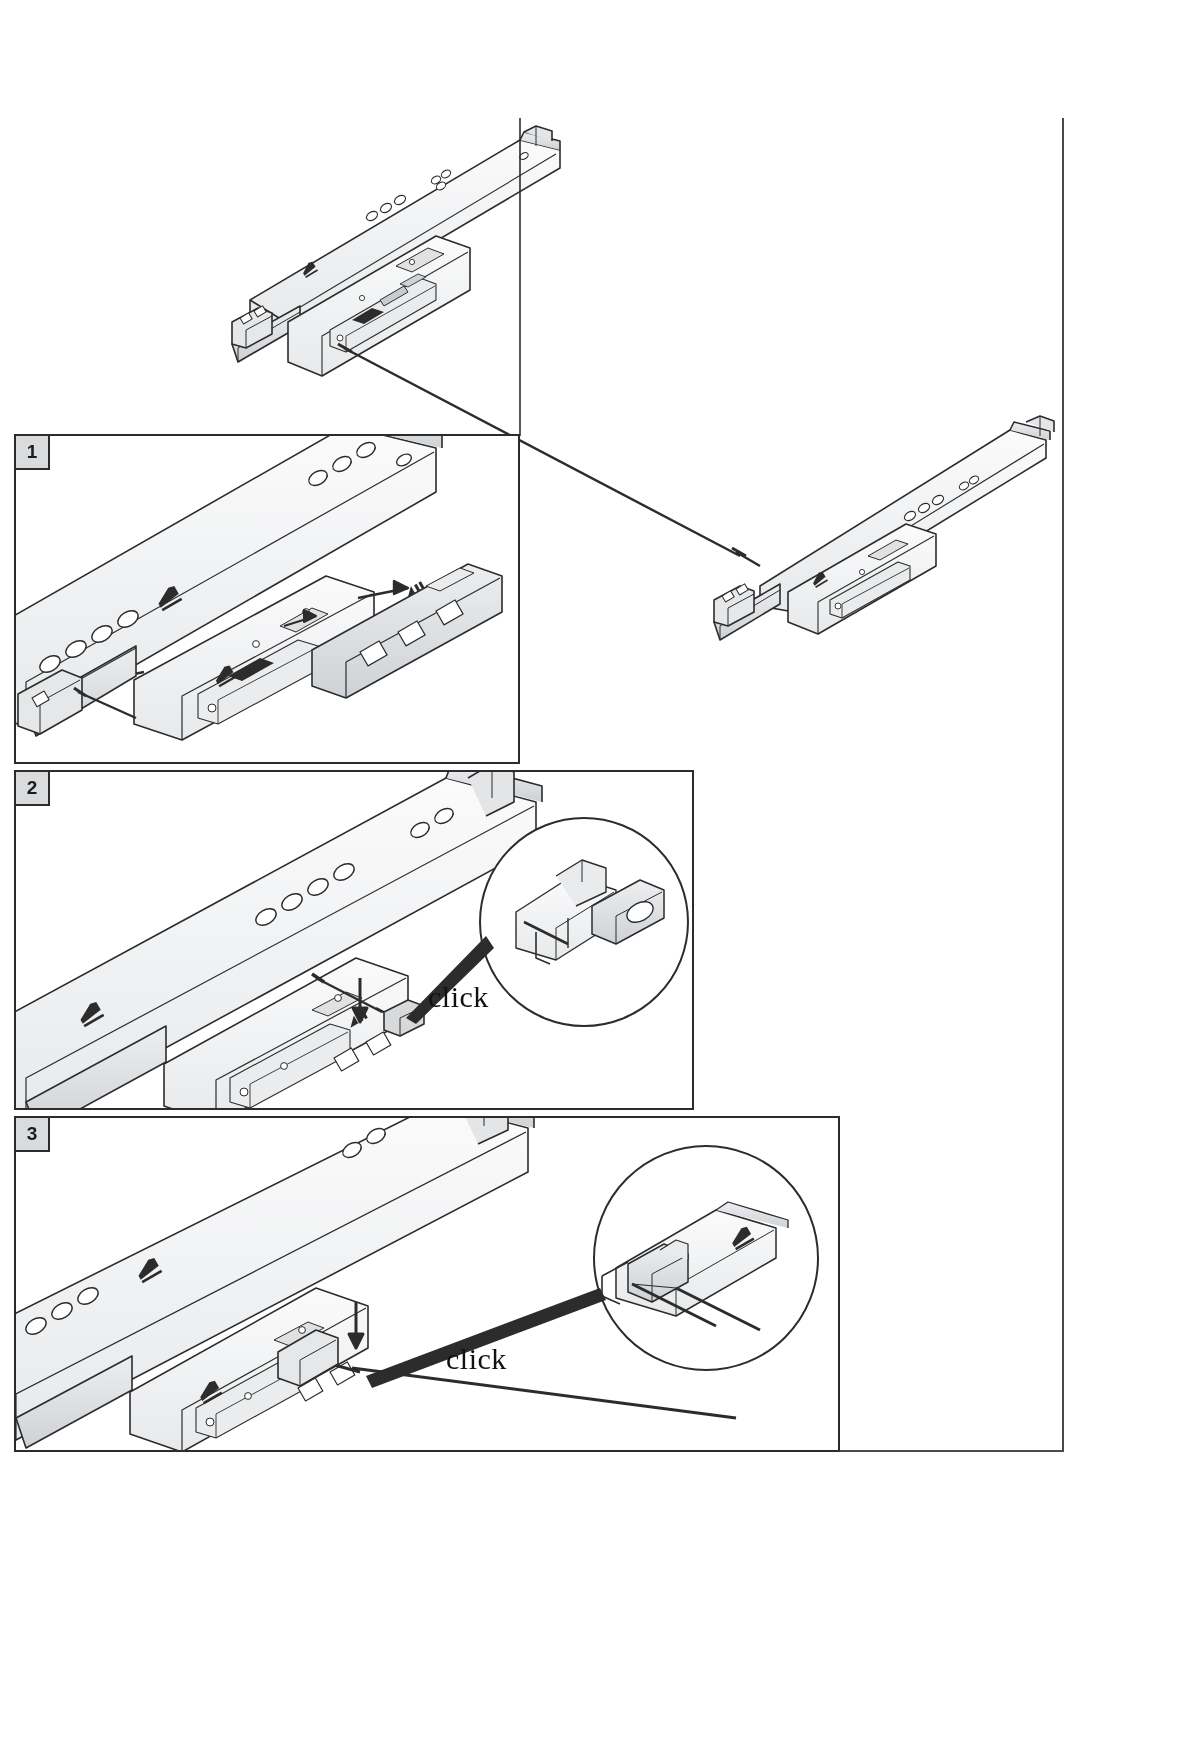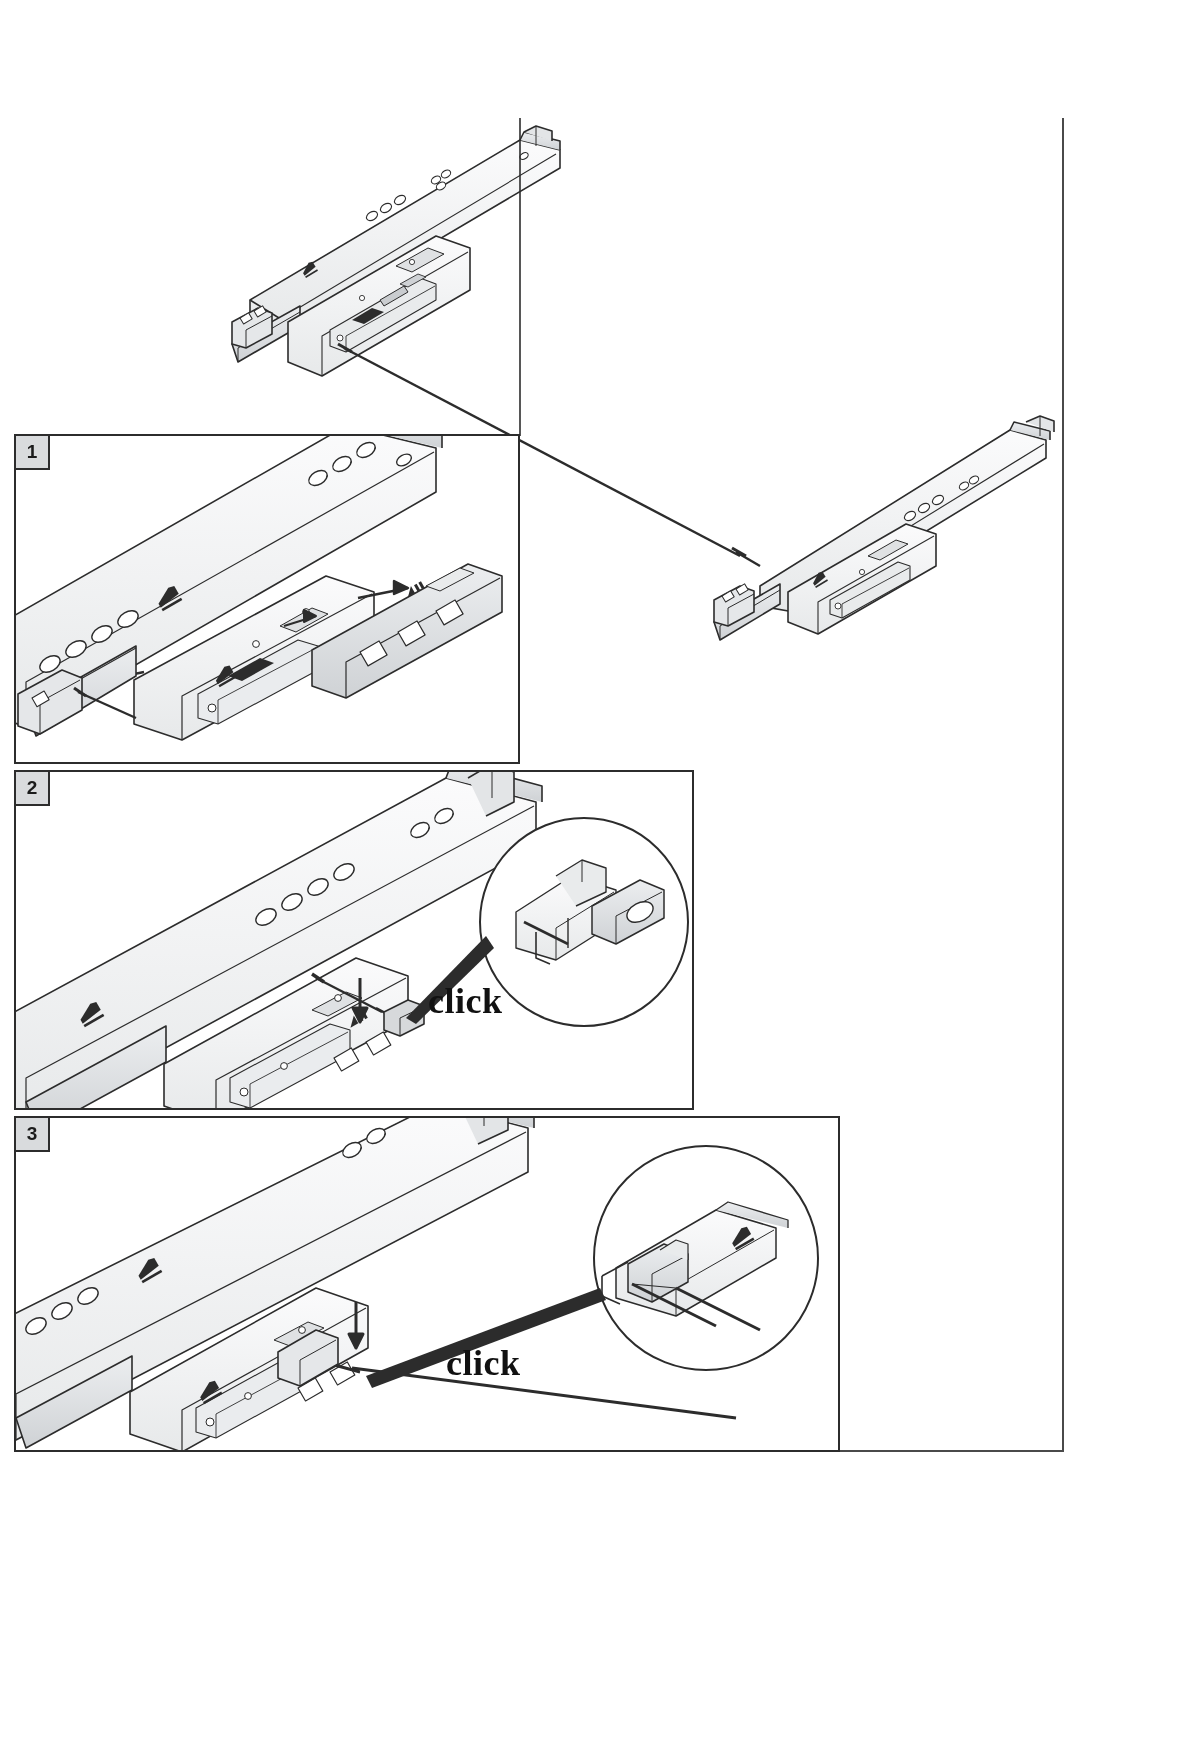--- a/index.html
+++ b/index.html
@@ -48,22 +48,22 @@
     font-weight: bold;
     color: #1b1b1b;
     display: flex;
     align-items: center;
     justify-content: center;
     z-index: 6;
   }
   .click-label {
     position: absolute;
     font-family: "Liberation Serif", serif;
-    font-weight: bold;
-    font-size: 36px;
+    font-weight: normal;
+    font-size: 30px;
     color: #111111;
     letter-spacing: 0.5px;
     white-space: nowrap;
   }
   svg { display: block; }
   .art {
     position: absolute;
     left: 0; top: 0;
   }
 </style>

